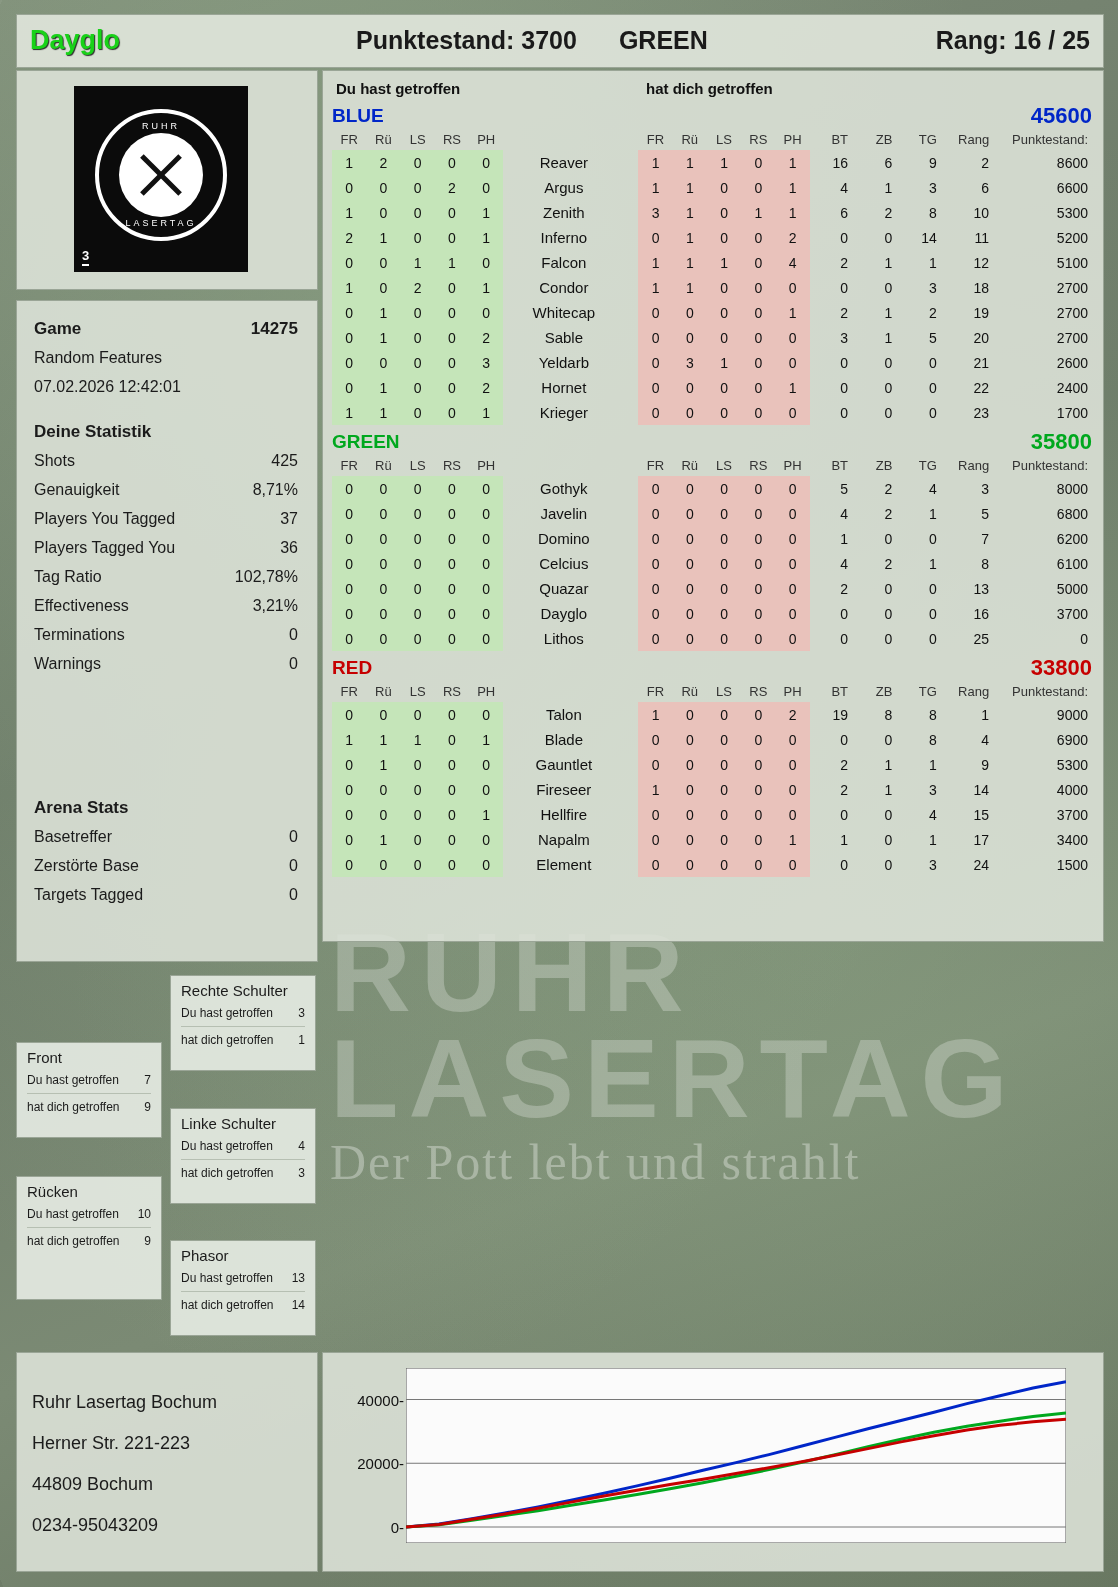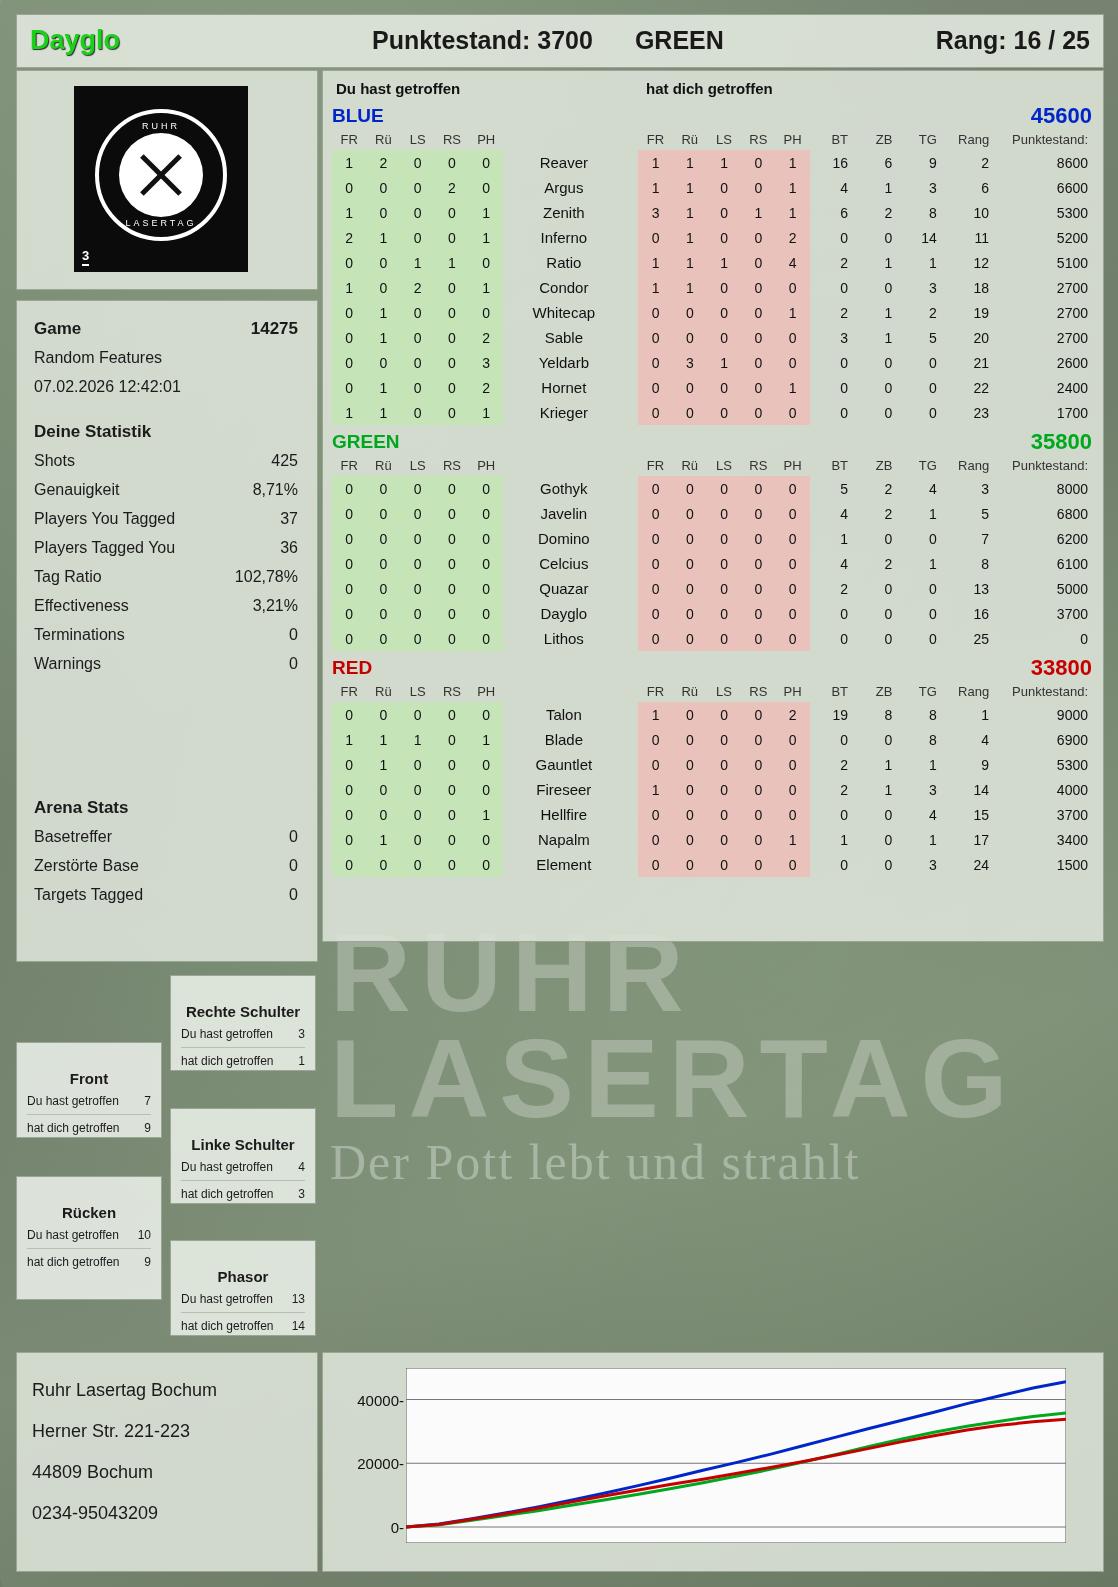--- a/index.html
+++ b/index.html
@@ -28,21 +28,21 @@
   .panel{position:absolute;background:rgba(222,228,218,0.88);border:1px solid #9aa596;z-index:3;}
 
   
   #header-bar{left:16px;top:14px;width:1086px;height:52px;background:rgba(225,231,221,0.9);}
   #logo-title{position:absolute;left:16px;top:14px;width:300px;height:52px;z-index:4;
     display:flex;align-items:center;padding-left:14px;box-sizing:border-box;}
   #logo-title span{color:#19d219;font-size:27px;font-weight:bold;
      text-shadow:1px 1px 1px #2a2a2a;}
   #header-right{position:absolute;left:322px;top:14px;width:780px;height:52px;z-index:4;
     display:flex;align-items:center;color:#1a1a1a;font-size:25px;font-weight:bold;}
-  #header-right .score{margin-left:50px;}
+  #header-right .score{margin-left:34px;}
   #header-right .team{margin-left:42px;}
   #header-right .rank{margin-left:auto;margin-right:12px;}
 
   
   #player-photo-panel{left:16px;top:70px;width:300px;height:218px;}
   #player-photo{position:absolute;left:74px;top:86px;width:174px;height:186px;
      background:#0b0b0b;z-index:4;overflow:hidden;}
   .badge{position:absolute;left:50%;top:48%;transform:translate(-50%,-50%);
      width:132px;height:132px;border-radius:50%;border:4px solid #fff;box-sizing:border-box;
      display:flex;align-items:center;justify-content:center;flex-direction:column;}
@@ -59,34 +59,34 @@
   #stats-panel{left:16px;top:300px;width:300px;height:660px;}
   .stats-inner{position:absolute;left:16px;top:300px;width:300px;height:800px;z-index:4;
      box-sizing:border-box;padding:14px 18px;color:#1b1b1b;font-size:16px;}
   .srow{display:flex;justify-content:space-between;line-height:29px;}
   .srow.head{font-weight:bold;font-size:17px;}
   .sgap{height:16px;}
 
   
   .bodypanel{z-index:4;box-sizing:border-box;background:rgba(231,236,228,0.9);
      border:1px solid #9aa596;padding:6px 10px;}
-  .bodypanel .bp-title{text-align:center;font-weight:bold;font-size:15px;color:#1b1b1b;margin-bottom:4px;margin-top:21px;}
+  .bodypanel .bp-title{text-align:left;font-weight:normal;font-size:15px;color:#1b1b1b;margin-bottom:4px;}
   .bodypanel .bp-row{display:flex;justify-content:space-between;font-size:12px;color:#1b1b1b;line-height:20px;}
   .bodypanel .bp-sep{border-top:1px solid #b6bfb2;margin:3px 0;}
 
   #panel-rechte{position:absolute;left:170px;top:975px;width:146px;height:96px;}
   #panel-front{position:absolute;left:16px;top:1042px;width:146px;height:96px;}
   #panel-linke{position:absolute;left:170px;top:1108px;width:146px;height:96px;}
   #panel-ruecken{position:absolute;left:16px;top:1176px;width:146px;height:124px;}
   #panel-phasor{position:absolute;left:170px;top:1240px;width:146px;height:96px;}
 
   
   #address-panel{left:16px;top:1352px;width:300px;height:218px;}
   .address-inner{position:absolute;left:16px;top:1352px;width:300px;height:218px;z-index:4;
-     padding:18px 16px;box-sizing:border-box;color:#1b1b1b;font-size:18px;line-height:41px;}
+     padding:30px 16px;box-sizing:border-box;color:#1b1b1b;font-size:18px;line-height:41px;}
 
   
   #main-panel{left:322px;top:70px;width:780px;height:870px;}
   .main-inner{position:absolute;left:322px;top:70px;width:780px;height:870px;z-index:4;
      box-sizing:border-box;padding:8px 10px;color:#111;}
   .toplabels{display:flex;font-weight:bold;font-size:15px;margin:2px 0 6px 4px;}
   .toplabels .l1{width:310px;}
   .team-head{display:flex;align-items:center;font-size:19px;font-weight:bold;margin-top:4px;}
   .team-head .tname{flex:1;}
   .team-head .tscore{font-size:22px;text-align:right;}
@@ -393,21 +393,21 @@
             <td class="cscore">5200</td>
           </tr>
         </tbody>
         <tbody>
           <tr class="drow">
             <td class="cL hit-left">0</td>
             <td class="cL hit-left">0</td>
             <td class="cL hit-left">1</td>
             <td class="cL hit-left">1</td>
             <td class="cL hit-left">0</td>
-            <td class="cname">Ratio</td>
+            <td class="cname">Falcon</td>
             <td class="cR hit-right">1</td>
             <td class="cR hit-right">1</td>
             <td class="cR hit-right">1</td>
             <td class="cR hit-right">0</td>
             <td class="cR hit-right">4</td>
             <td class="cnum">2</td>
             <td class="cnum">1</td>
             <td class="cnum">1</td>
             <td class="crank">12</td>
             <td class="cscore">5100</td>

